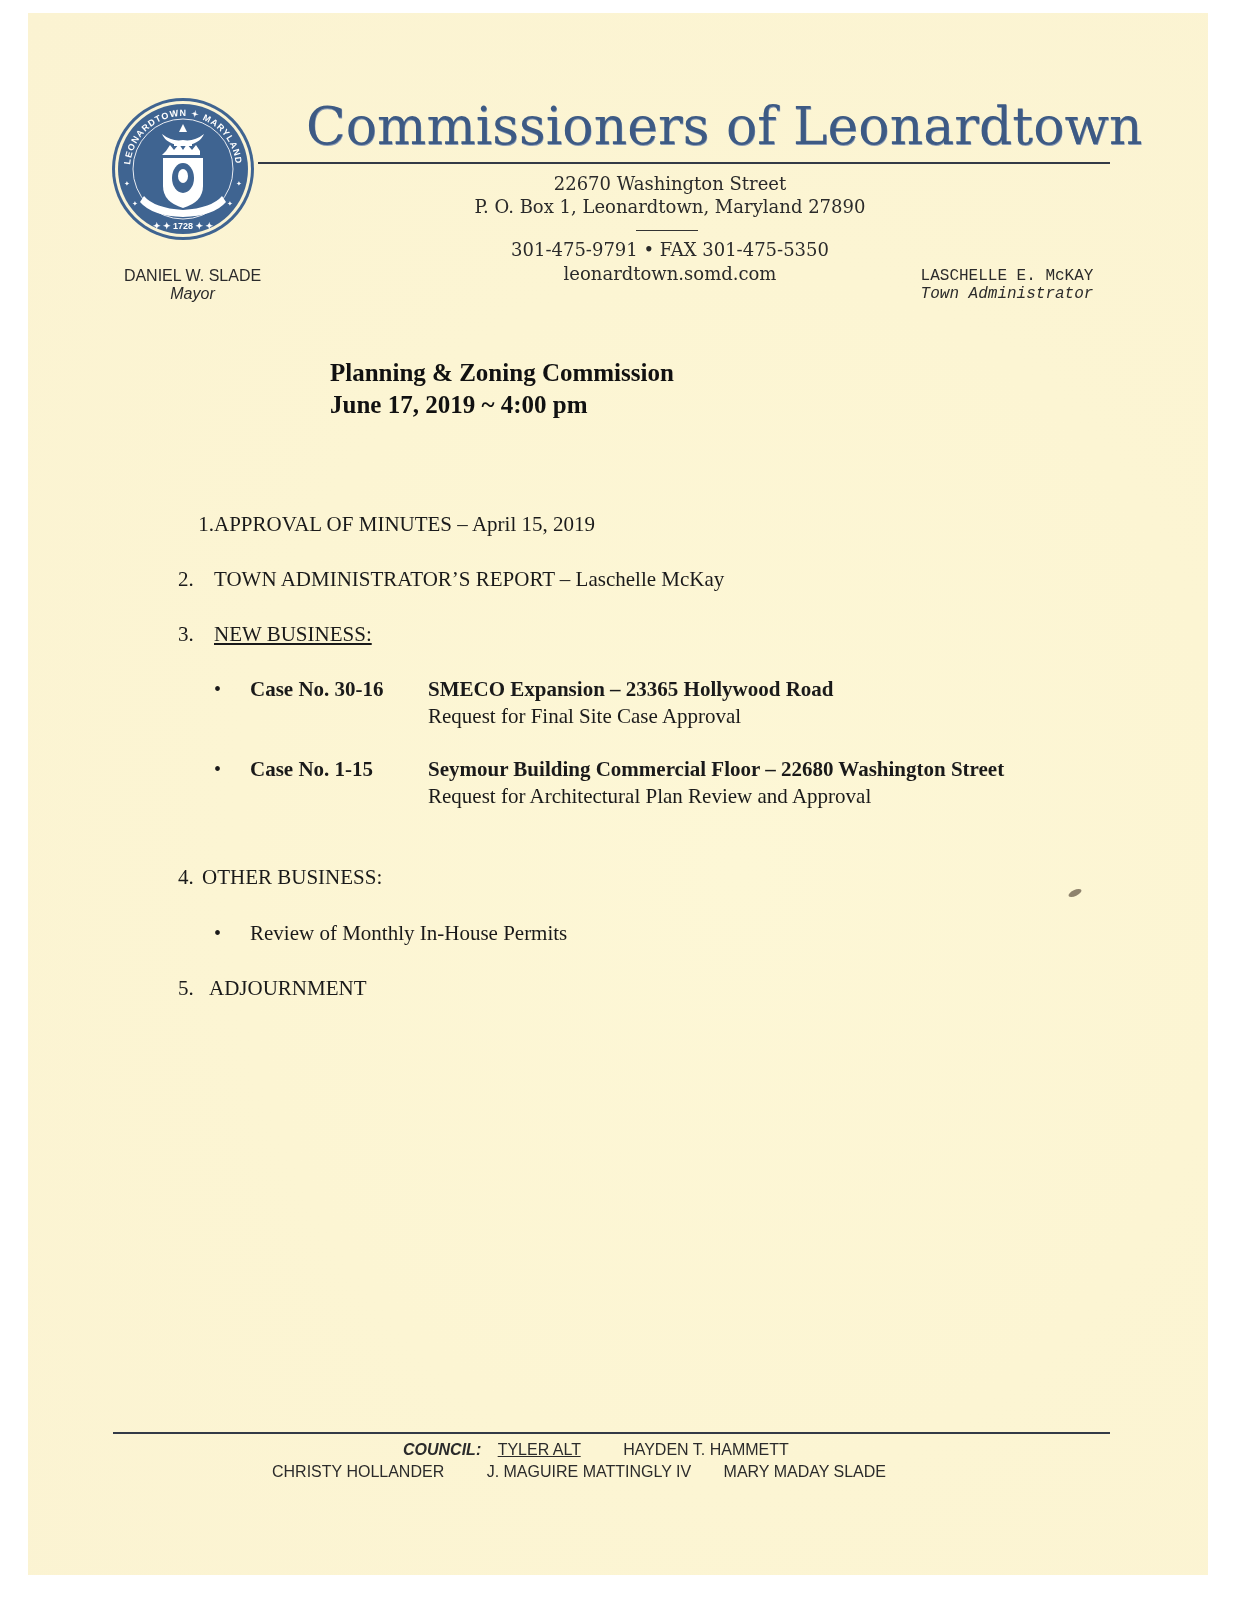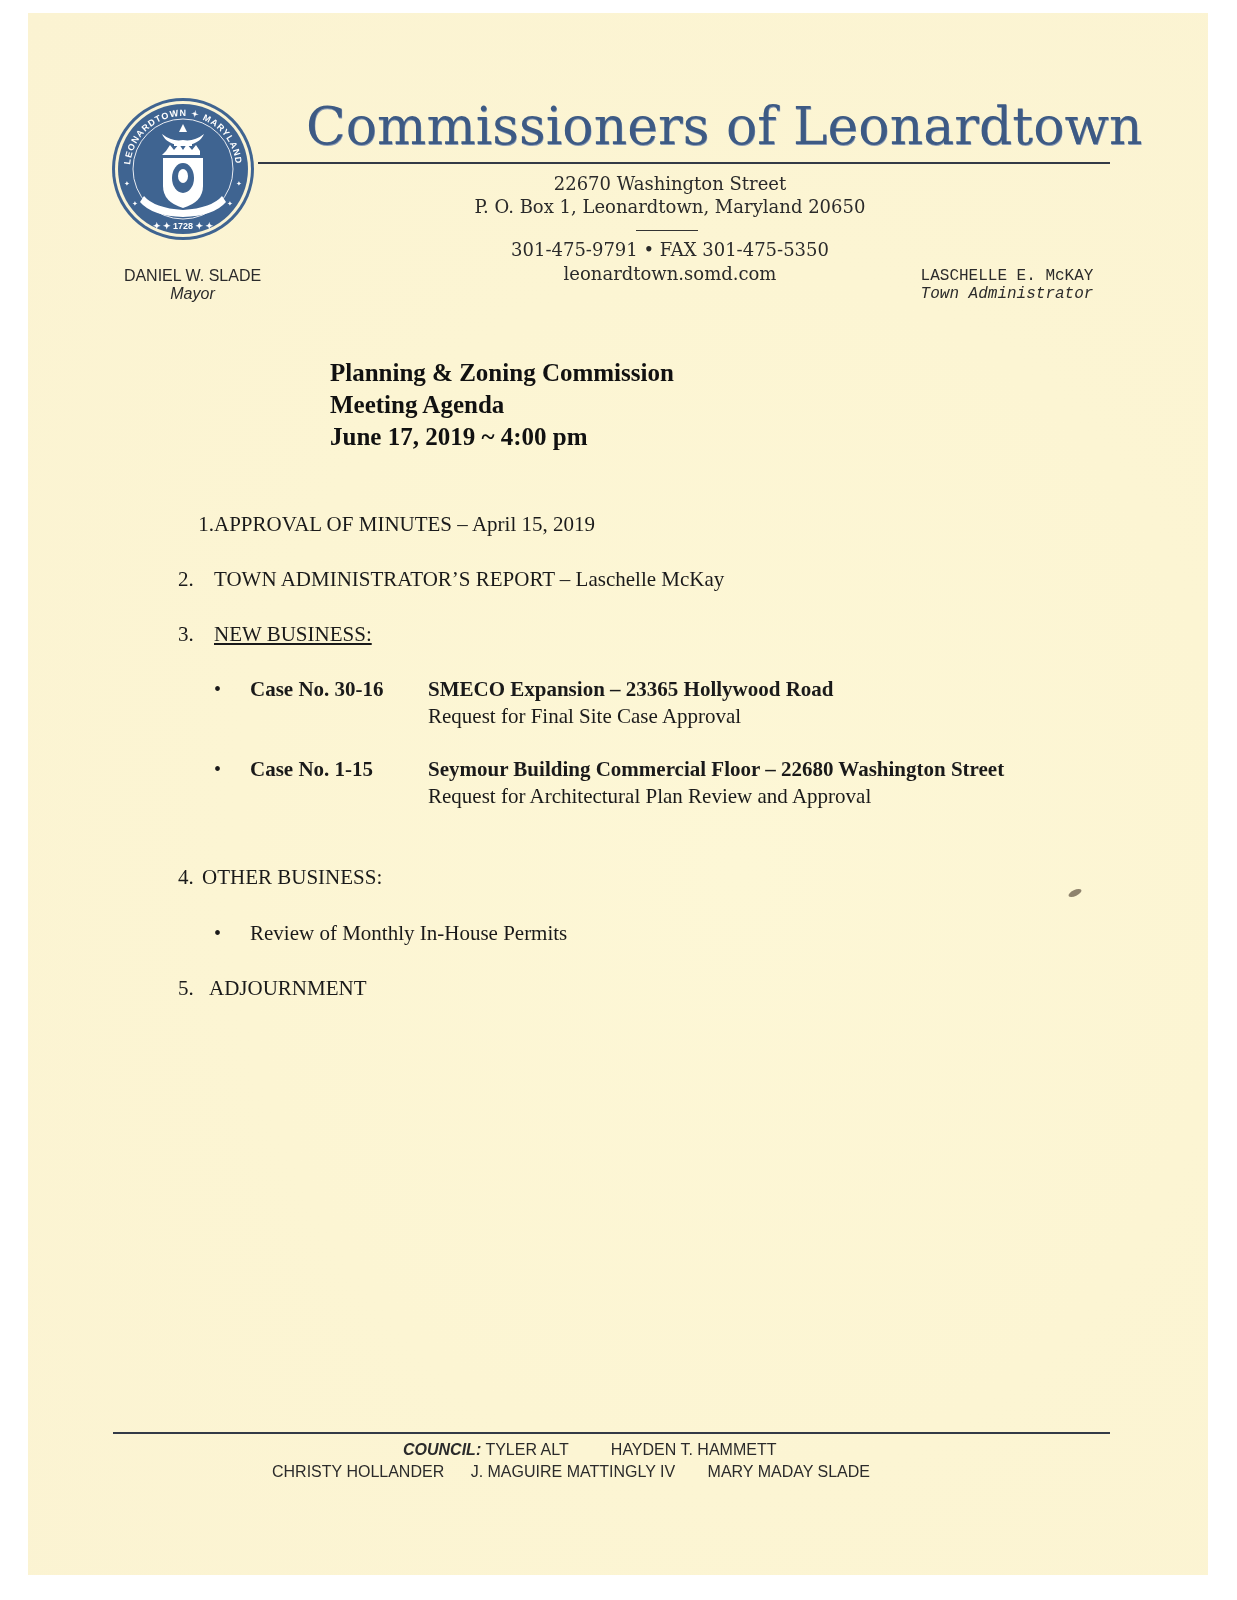--- a/index.html
+++ b/index.html
@@ -86,37 +86,36 @@
     <ellipse cx="73" cy="80" rx="5" ry="7" fill="#fff"></ellipse>
 
     <path d="M34 100 q10 12 39 14 q29 -2 39 -14 l4 6 q-12 14 -43 15 q-31 -1 -43 -15z" fill="#fff"></path>
   </svg>
 </div>
 
 <div class="abs title book">Commissioners of Leonardtown</div>
 <div class="abs rule-top"></div>
 
 <div class="abs addr addr1 book">22670 Washington Street</div>
-<div class="abs addr addr2 book">P. O. Box 1, Leonardtown,  Maryland  20650</div>
+<div class="abs addr addr2 book">P. O. Box 1, Leonardtown,  Maryland  27890</div>
 <div class="abs short-rule"></div>
 <div class="abs addr addr3 book">301-475-9791 • FAX 301-475-5350</div>
 <div class="abs addr addr4 book">leonardtown.somd.com</div>
 
 <div class="abs official mayor sans">
   <span>DANIEL W. SLADE</span>
   <span class="role">Mayor</span>
 </div>
 <div class="abs official admin sans">
   <span>LASCHELLE  E.  McKAY</span>
   <span class="role">Town Administrator</span>
 </div>
 
 <div class="abs heading serif">
   <div>Planning &amp; Zoning Commission</div>
-  <div>Meeting Agenda</div>
   <div>June 17, 2019 ~ 4:00 pm</div>
 </div>
 
 <div class="agenda serif">
   <div class="row" style="left:178px; top:512px;text-align:right;">
     <span class="num" style="width:36px;">1.</span><span>APPROVAL OF MINUTES – April 15, 2019</span>
   </div>
   <div class="row" style="left:178px; top:567px;">
     <span class="num" style="width:36px;">2.</span><span>TOWN ADMINISTRATOR’S REPORT – Laschelle McKay</span>
   </div>
@@ -148,20 +147,20 @@
     <span class="num" style="width:31px;">5.</span><span>ADJOURNMENT</span>
   </div>
 </div>
 
 <div class="abs speck"></div>
 
 <div class="abs rule-bottom"></div>
 
 <div class="abs council sans" style="left:403px; top:1441px;">
   <span style="font-weight:bold; font-style:italic;">COUNCIL:</span>
-  <span style="">TYLER ALT</span>
+  <span style="margin-left:12px;text-decoration:underline;">TYLER ALT</span>
   <span style="margin-left:38px;">HAYDEN T. HAMMETT</span>
 </div>
 <div class="abs council sans" style="left:272px; top:1463px;">
   <span>CHRISTY HOLLANDER</span>
-  <span style="margin-left:22px;">J. MAGUIRE MATTINGLY IV</span>
+  <span style="margin-left:38px;">J. MAGUIRE MATTINGLY IV</span>
   <span style="margin-left:28px;">MARY MADAY SLADE</span>
 </div>
 
 </body></html>

